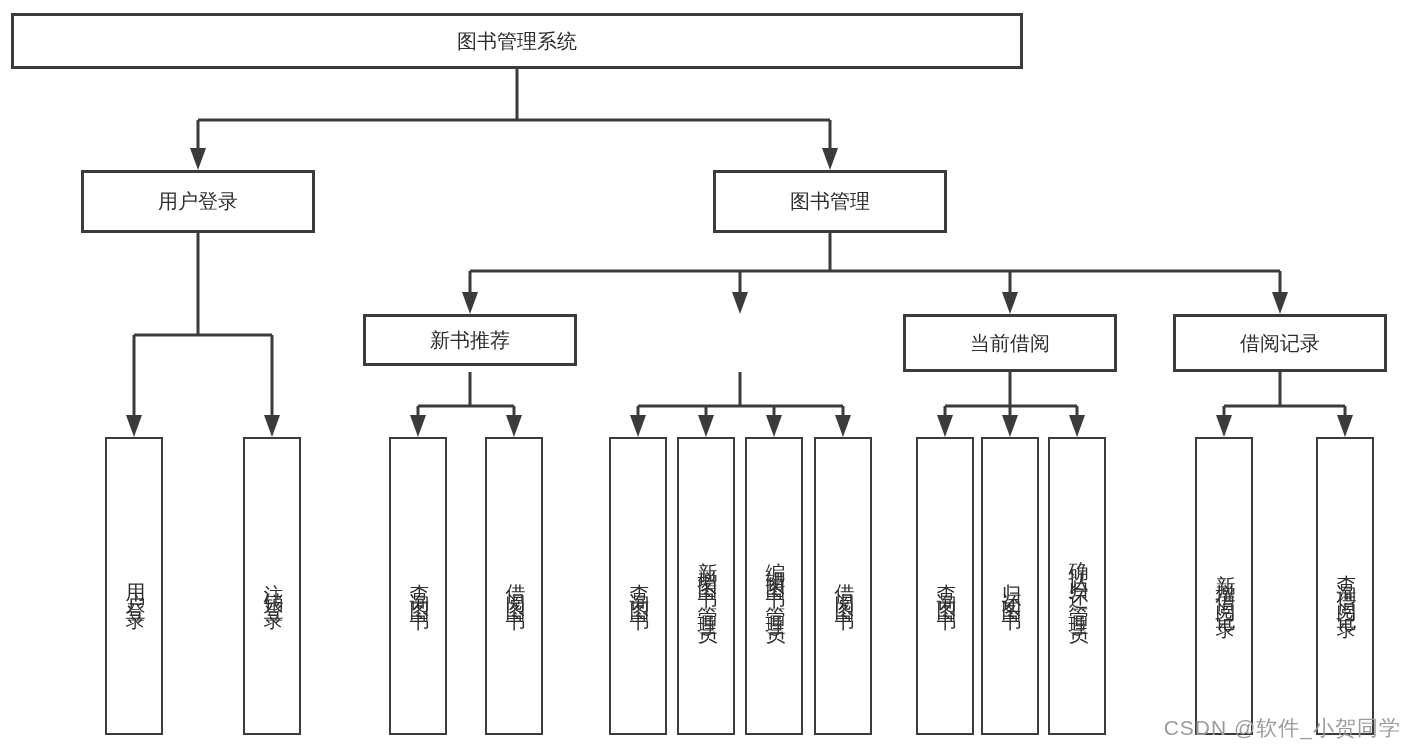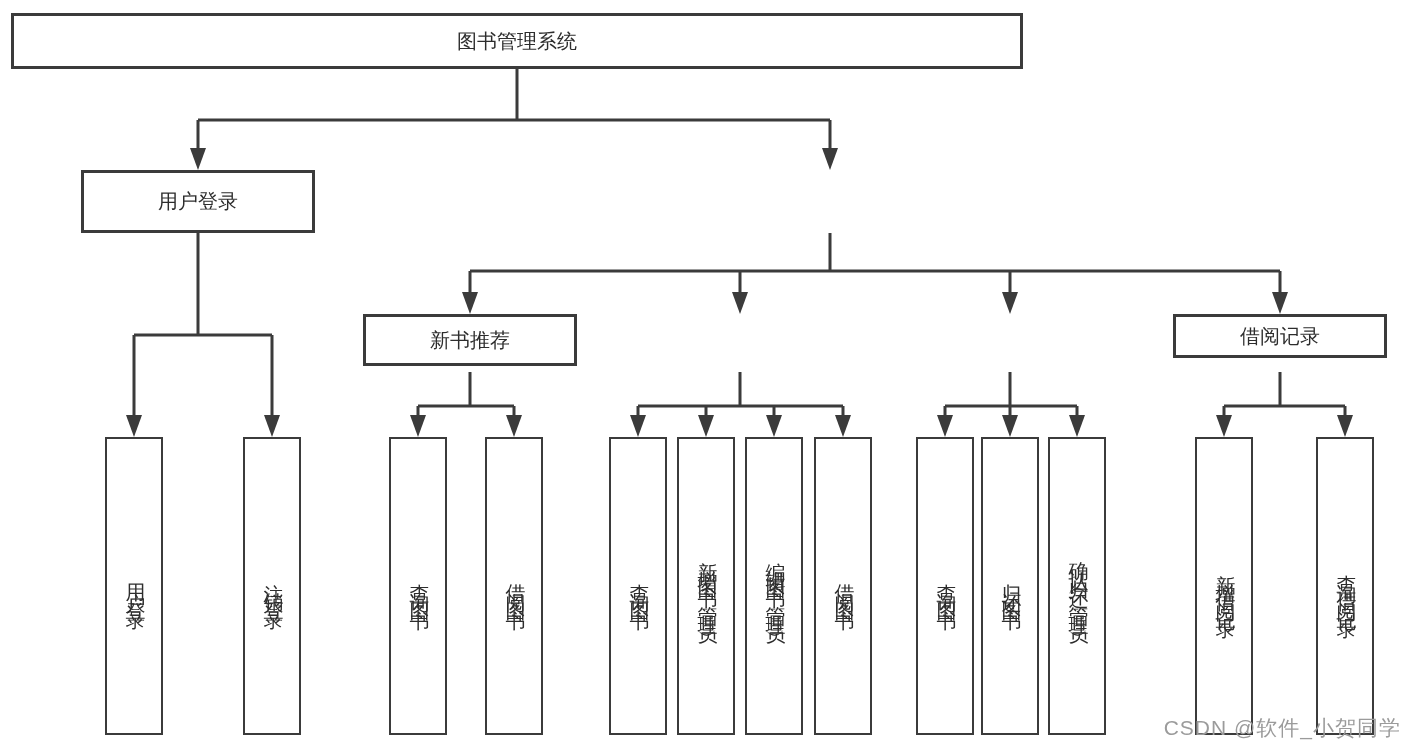--- a/index.html
+++ b/index.html
@@ -97,25 +97,31 @@
     <polygon points="1337,415 1353,415 1345,437"></polygon>
   </svg>
 
   <div class="node" style="left:11px;top:13px;width:1012px;height:56px">
     <span>图书管理系统</span>
   </div>
 
   <div class="node" style="left:81px;top:170px;width:234px;height:63px">
     <span>用户登录</span>
   </div>
+  <div class="node" style="left:713px;top:170px;width:234px;height:63px">
+    <span>图书管理</span>
+  </div>
 
   <div class="node" style="left:363px;top:314px;width:214px;height:52px">
     <span>新书推荐</span>
   </div>
-  <div class="node" style="left:1173px;top:314px;width:214px;height:44px">
+  <div class="node" style="left:903px;top:314px;width:214px;height:58px">
+    <span>当前借阅</span>
+  </div>
+  <div class="node" style="left:1173px;top:314px;width:214px;height:58px">
     <span>借阅记录</span>
   </div>
 
   <div class="node leaf" style="left:105px;top:437px;width:58px;height:298px">
     <span class="vtext">用户登录</span>
   </div>
   <div class="node leaf" style="left:243px;top:437px;width:58px;height:298px">
     <span class="vtext">注销登录</span>
   </div>
   <div class="node leaf" style="left:389px;top:437px;width:58px;height:298px">

